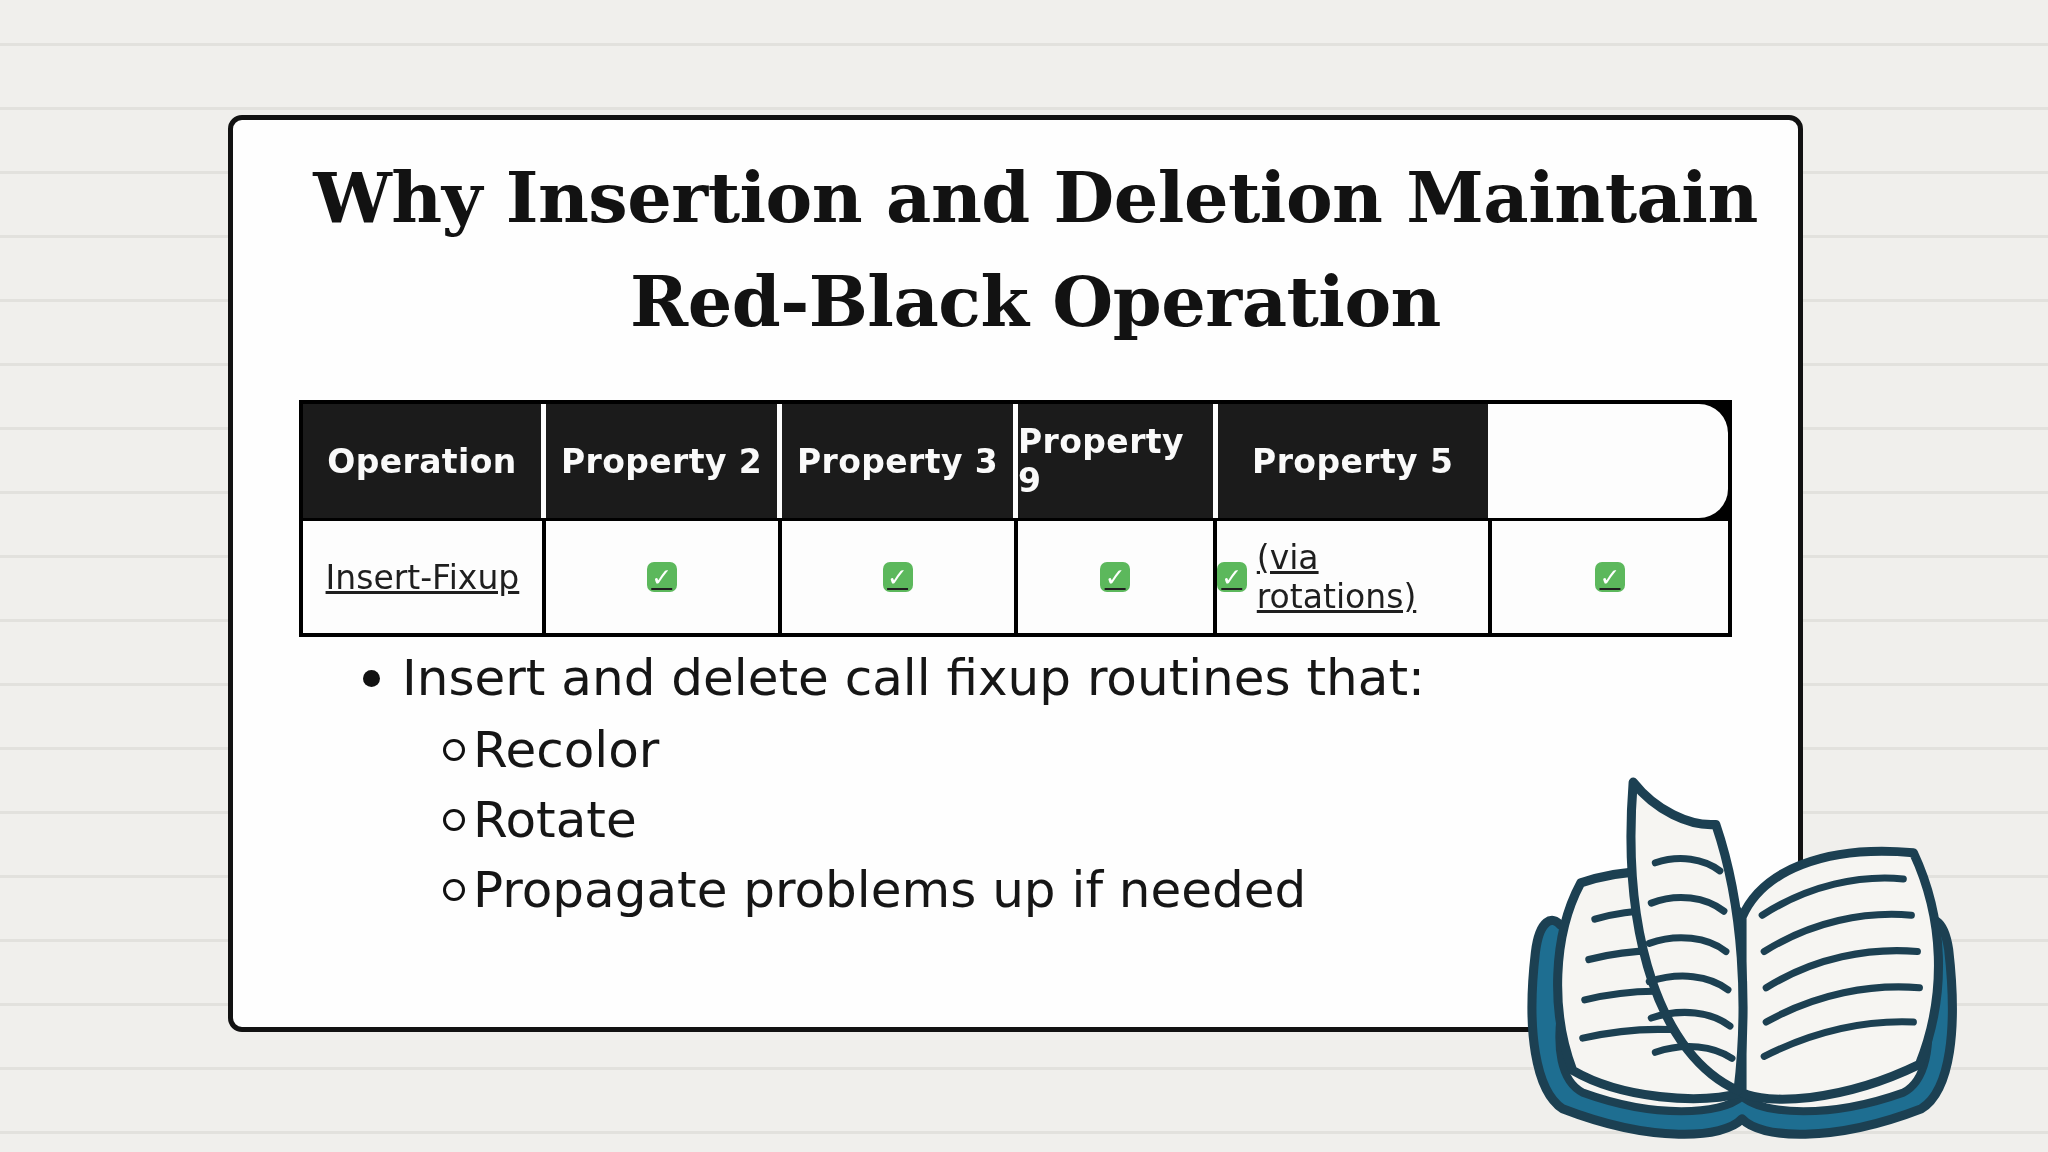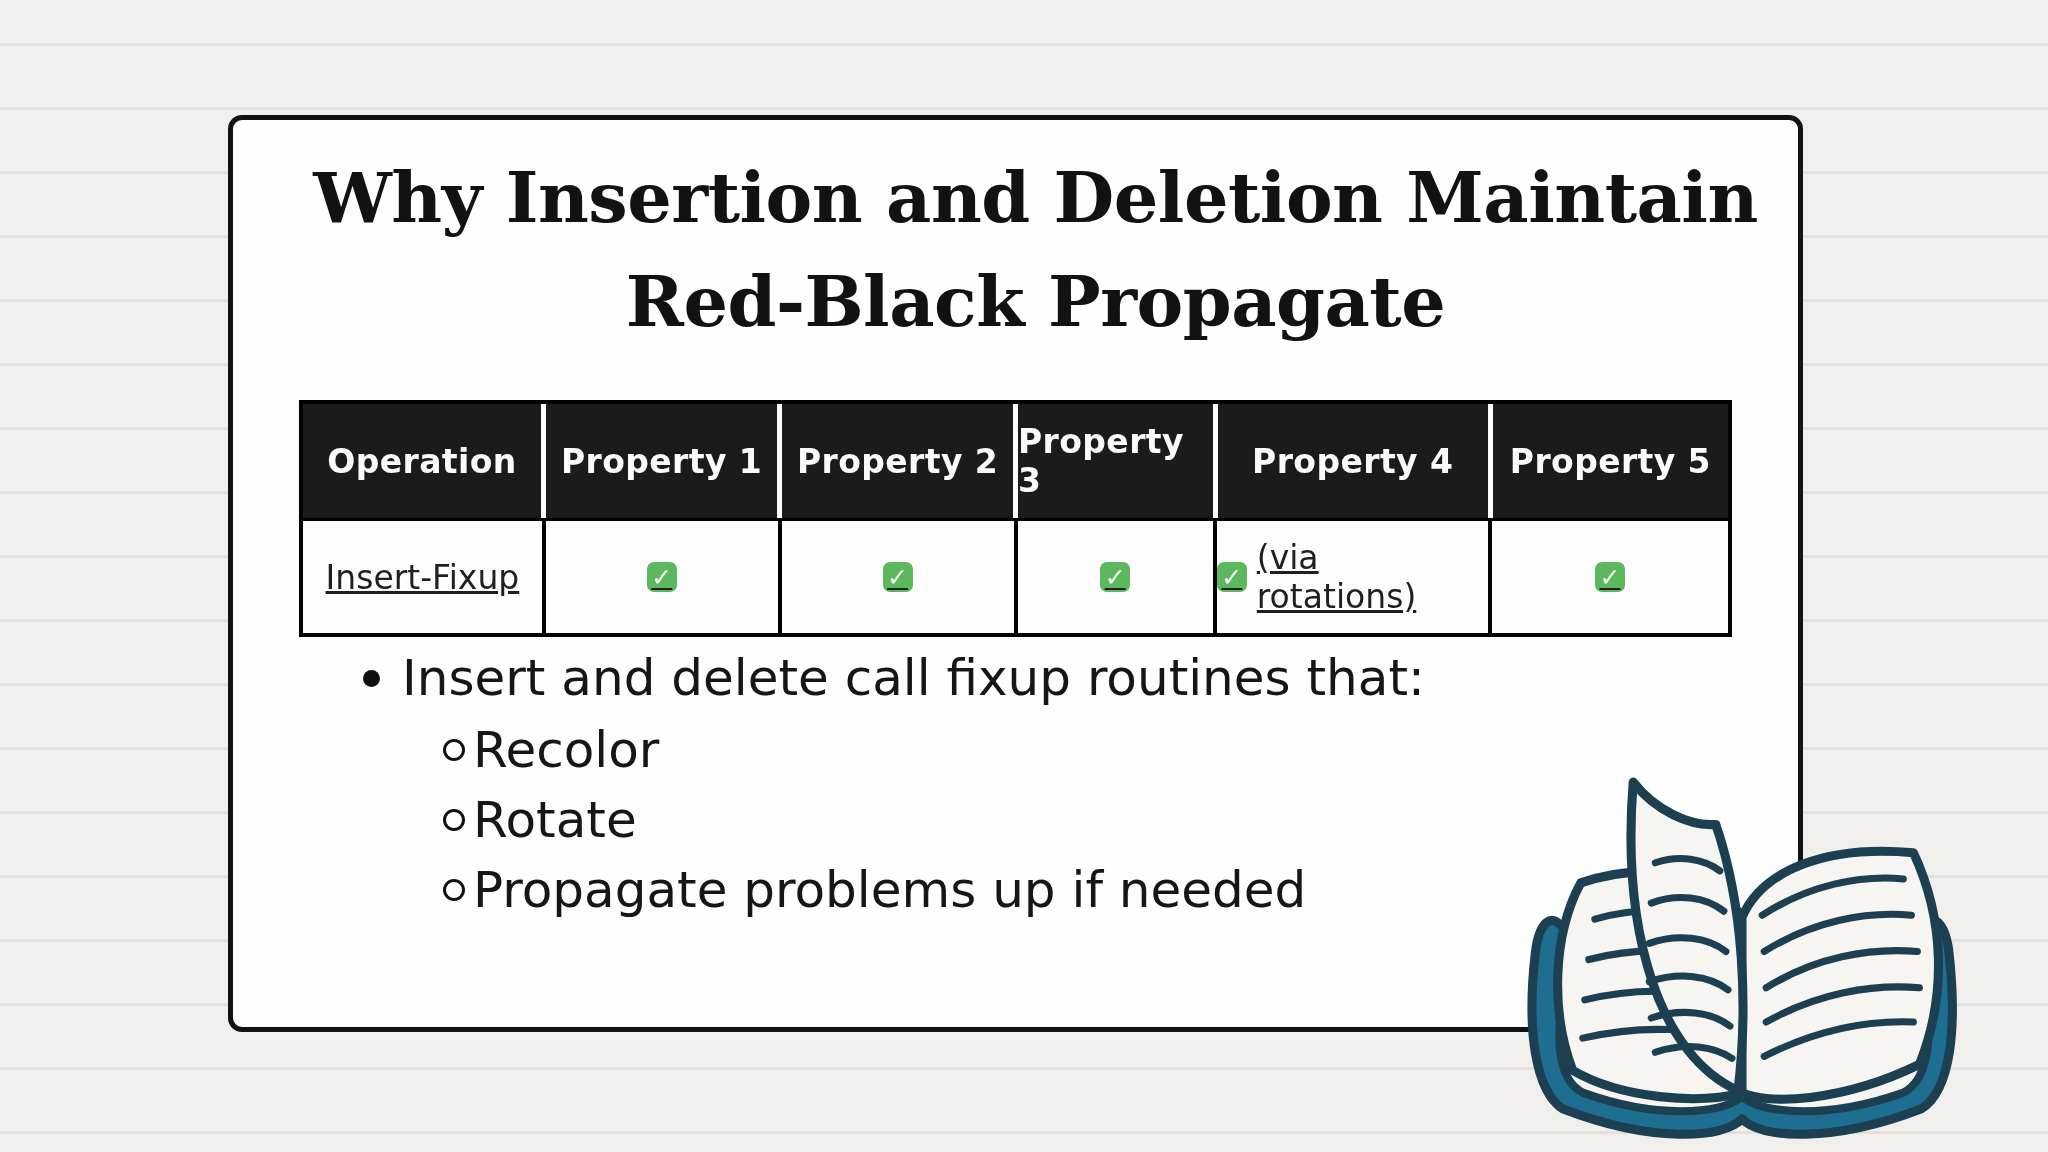--- a/index.html
+++ b/index.html
@@ -72,30 +72,29 @@
 </style>
 </head>
 <body>
 
 <div class="stage">
 
   <div class="card">
 
     <h1 class="title">
       <span class="title-line">Why Insertion and Deletion Maintain</span>
-      <span class="title-line">Red-Black Propagate</span>
+      <span class="title-line">Red-Black Operation</span>
     </h1>
 
     <div class="rb-table">
       <div class="thead">
         <div class="th">Operation</div>
-        <div class="th">Property 1</div>
         <div class="th">Property 2</div>
         <div class="th">Property 3</div>
-        <div class="th">Property 4</div>
+        <div class="th">Property 9</div>
         <div class="th">Property 5</div>
       </div>
 
       <div class="trow">
         <div class="td">Insert-Fixup</div>
         <div class="td">
           <span class="check"></span>
 
         </div>
         <div class="td">

